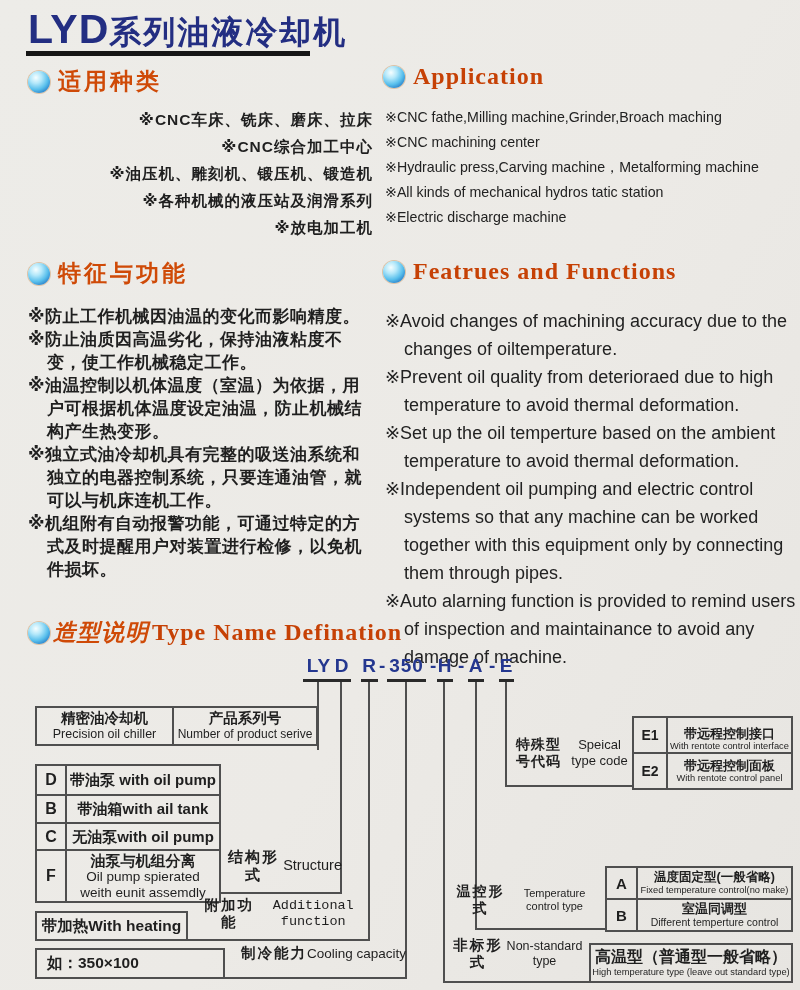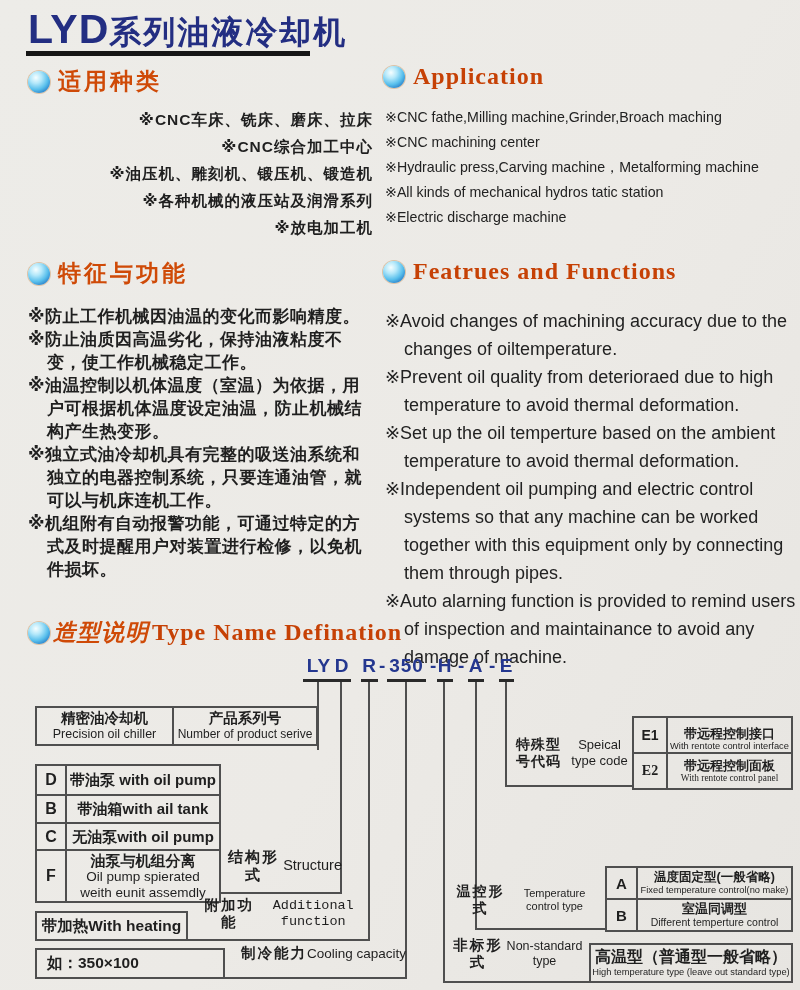--- a/index.html
+++ b/index.html
@@ -197,21 +197,21 @@
     <span style="font-size:13px;">Speical type code</span>
   </div>
   <div class="dbox" style="left:632px;top:716px;width:161px;height:74px;flex-direction:column;">
     <div style="display:flex;flex:1;">
       <div style="flex:0 0 32px;border-right:2px solid #4f4f4f;display:flex;align-items:center;justify-content:center;font-weight:700;font-size:14px;">E1</div>
       <div class="cellcol" style="flex:1;justify-content:flex-end;">
         <span class="cn" style="font-size:13px;">带远程控制接口</span>
         <span style="font-size:9.3px;">With rentote control interface</span>
       </div>
     </div>
-    <div style="display:flex;flex:1;border-top:2px solid #4f4f4f;font-family:Liberation Serif, serif;">
+    <div style="display:flex;flex:1;border-top:2px solid #4f4f4f;">
       <div style="flex:0 0 32px;border-right:2px solid #4f4f4f;display:flex;align-items:center;justify-content:center;font-weight:700;font-size:14px;">E2</div>
       <div class="cellcol" style="flex:1;">
         <span class="cn" style="font-size:13px;">带远程控制面板</span>
         <span style="font-size:9.3px;">With rentote control panel</span>
       </div>
     </div>
   </div>
 
   <div class="lbl" style="left:455px;top:884px;width:148px;height:44px;">
     <span class="cn" style="font-size:14px;letter-spacing:2px;">温控形式</span>

